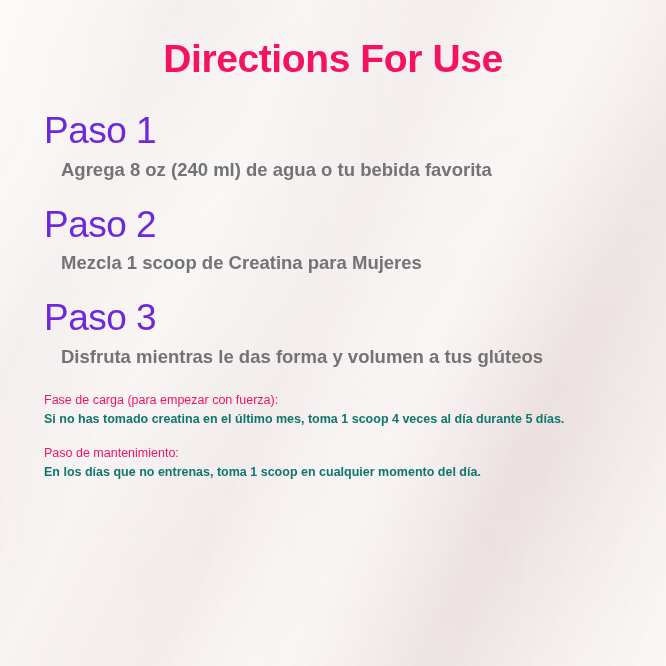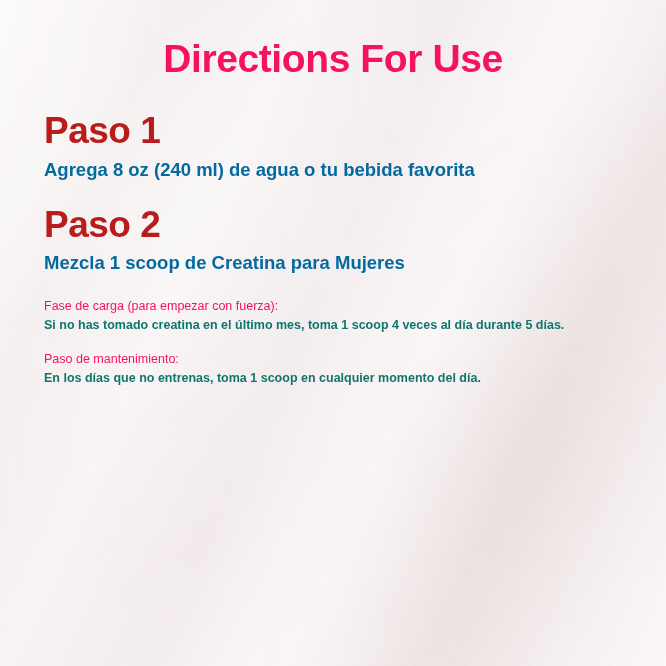--- a/index.html
+++ b/index.html
@@ -41,33 +41,33 @@
     font-size: 39px;
     font-weight: bold;
     letter-spacing: -0.4px;
     margin: 8px 0 30px 0;
     line-height: 1.1;
   }
   .step-block {
     margin-bottom: 4px;
   }
   .step-heading {
-    color: #b91c1c;
+    color: #6d28d9;
     font-size: 37px;
-    font-weight: bold;
+    font-weight: normal;
     line-height: 1.1;
     margin: 8px 0 6px 0;
     letter-spacing: -0.5px;
   }
   .step-text {
-    color: #0369a1;
+    color: #737373;
     font-size: 18.5px;
     font-weight: bold;
     line-height: 1.35;
-    margin: 0 0 22px 0;
+    margin: 0 0 22px 17px;
     max-width: 560px;
   }
   .step-2 .step-heading { margin-top: 12px; }
   .step-3 .step-heading { margin-top: 20px; }
 
   .notes {
     margin-top: 14px;
   }
   .note-block {
     margin-bottom: 16px;
@@ -100,20 +100,24 @@
   <div class="step-block step-1">
     <h2 class="step-heading">Paso 1</h2>
     <p class="step-text">Agrega 8 oz (240 ml) de agua o tu bebida favorita</p>
   </div>
 
   <div class="step-block step-2">
     <h2 class="step-heading">Paso 2</h2>
     <p class="step-text">Mezcla 1 scoop de Creatina para Mujeres</p>
   </div>
 
+  <div class="step-block step-3">
+    <h2 class="step-heading">Paso 3</h2>
+    <p class="step-text"> Disfruta mientras le das forma y volumen a tus glúteos</p>
+  </div>
 
   <div class="notes">
 
     <div class="note-block">
       <p class="note-title">Fase de carga (para empezar con fuerza):</p>
       <p class="note-line">Si no has tomado creatina en el último mes, toma 1 scoop 4 veces al día durante 5 días.</p>
     </div>
 
     <div class="note-block">
       <p class="note-title">Paso de mantenimiento:</p>

